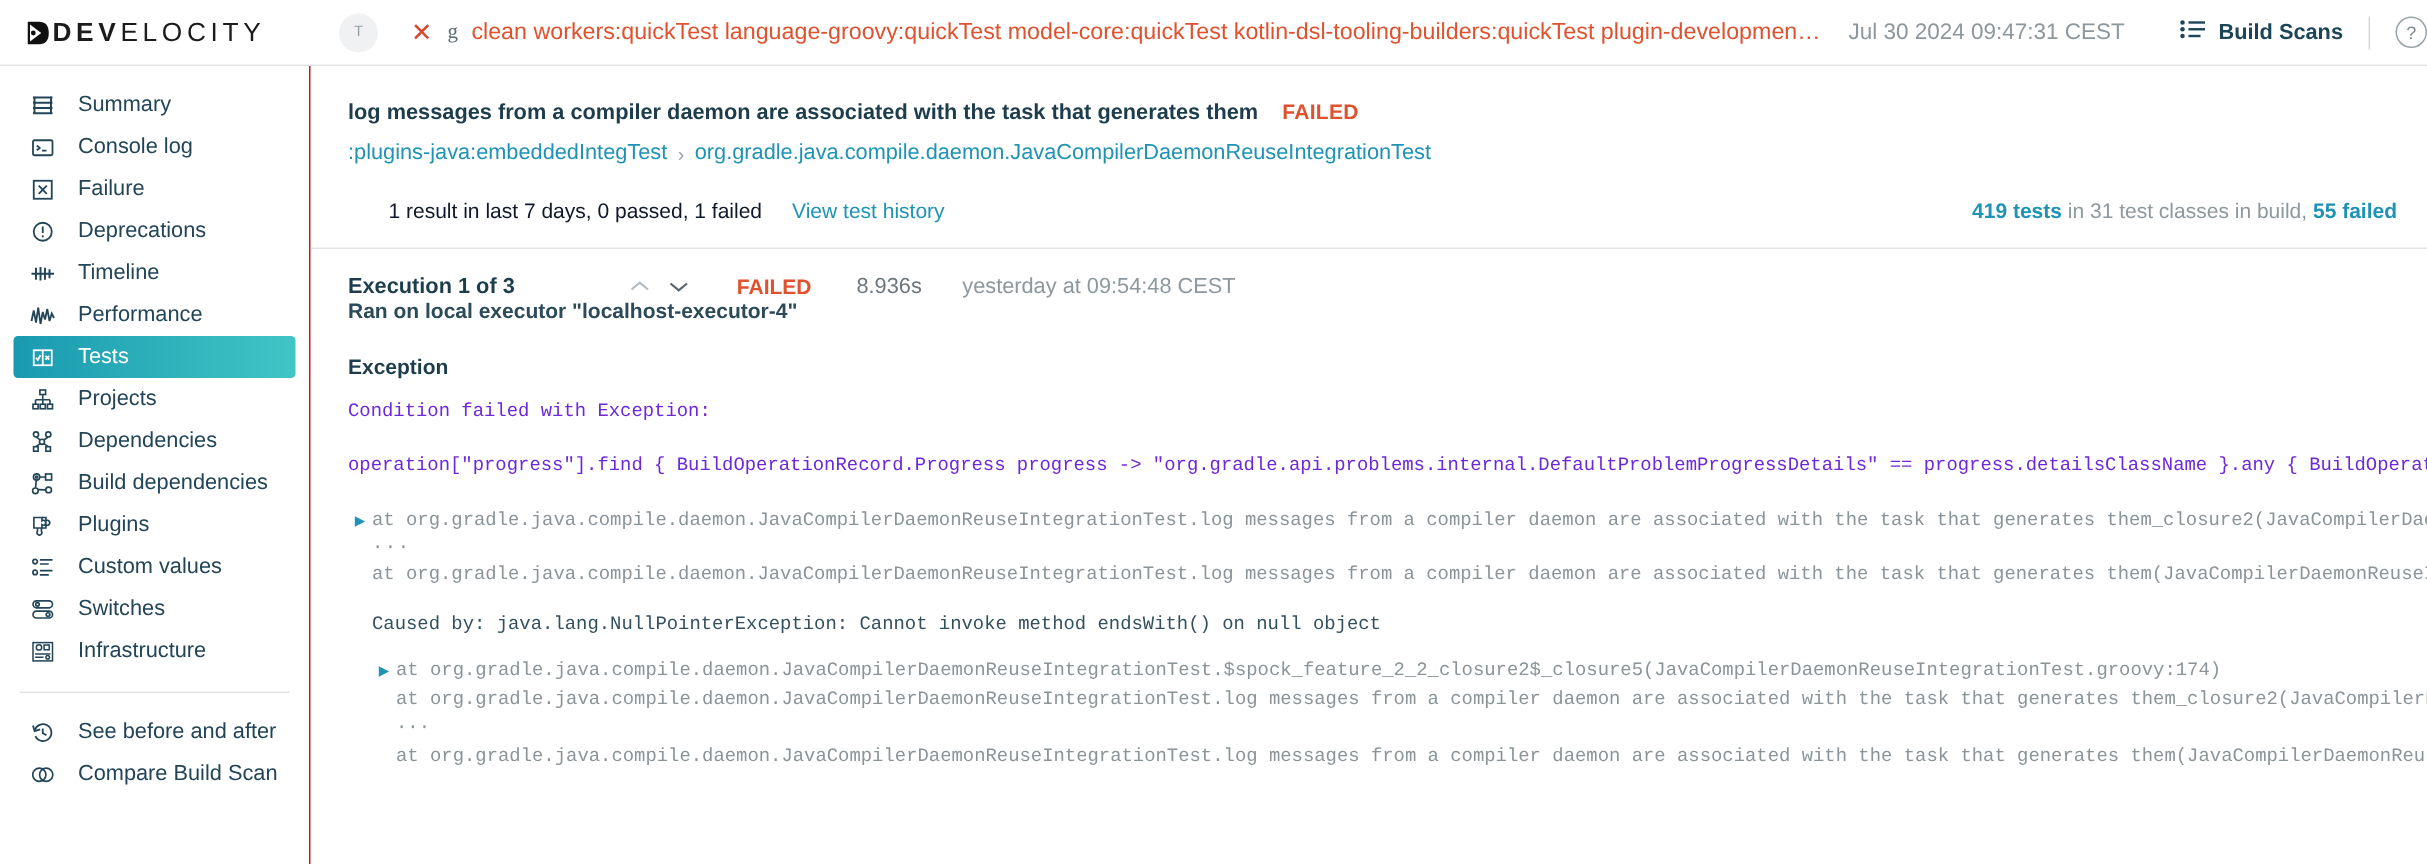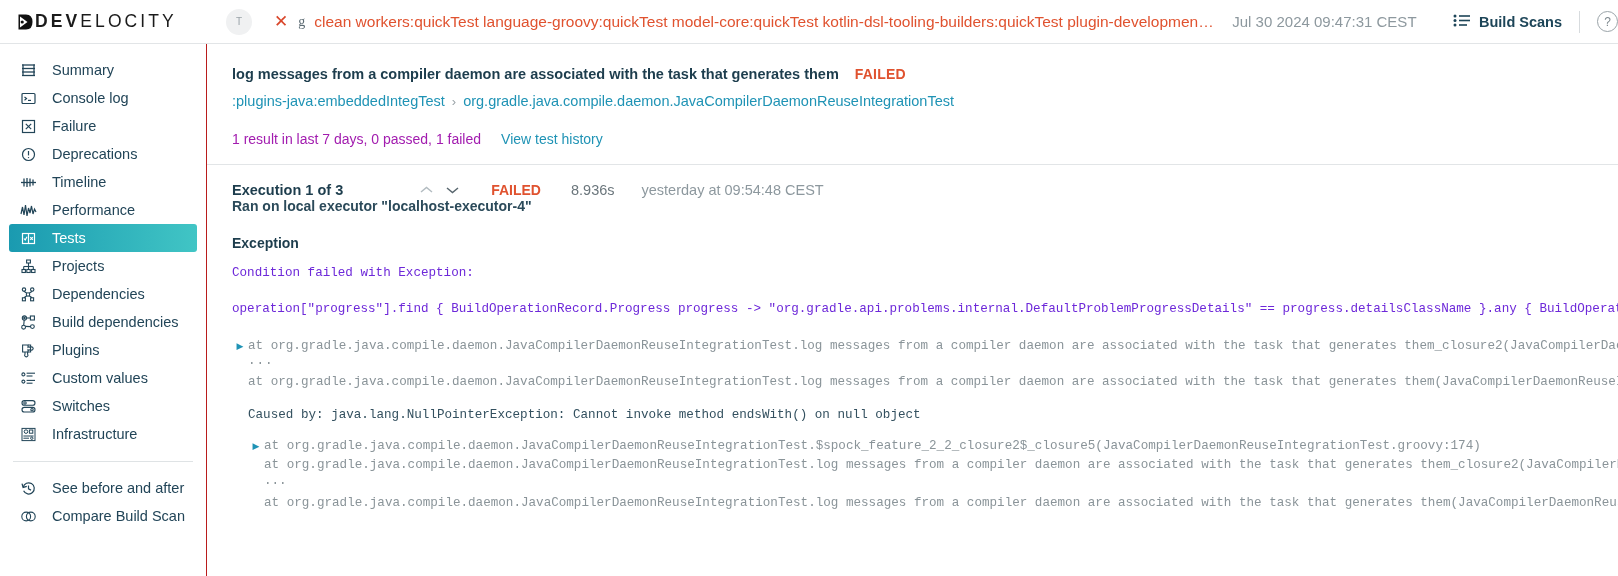--- a/index.html
+++ b/index.html
@@ -108,21 +108,21 @@
   .failed-tag { color: #e0522f; font-size: 14px; font-weight: 700; letter-spacing:.2px; }
   .breadcrumb { margin-top: 11px; font-size: 14.5px; display:flex; align-items:center; gap:7px;}
   .breadcrumb a { color: #1f93b5; text-decoration: none; cursor:pointer; }
   .breadcrumb .sep { color: #9aa3a8; font-size: 13px; }
 
   .meta-row {
     display:flex; align-items:center;
     margin-top: 22px; padding-left: 25px; padding-right: 20px;
     font-size: 14px;
   }
-  .meta-left { color: #a21caf; }
+  .meta-left { color: #0f172a; margin-left: 27px; }
   .meta-link { color: #1f93b5; margin-left: 20px; cursor:pointer; }
   .meta-right { margin-left:auto; color: #8d989e; font-size: 14px; white-space: nowrap;}
   .meta-right b { color:#1f93b5; font-weight:700; }
 
   .divider { height:1px; background:#e2e5e7; margin-top: 17px; }
 
   .exec-row {
     display:flex; align-items:center; gap:0;
     padding: 17px 0 0 25px; font-size: 14.5px;
   }
@@ -435,20 +435,21 @@
       <div class="breadcrumb">
         <a>:plugins-java:embeddedIntegTest</a>
         <span class="sep">›</span>
         <a>org.gradle.java.compile.daemon.JavaCompilerDaemonReuseIntegrationTest</a>
       </div>
     </div>
 
     <div class="meta-row">
       <span class="meta-left">1 result in last 7 days, 0 passed, 1 failed</span>
       <span class="meta-link">View test history</span>
+      <span class="meta-right"><b>419 tests</b><span> in 31 test classes in build, </span><b>55 failed</b></span>
     </div>
 
     <div class="divider"></div>
 
     <div class="exec-row">
       <span class="exec-label">Execution 1 of 3</span>
       <span class="chev up">
         <svg width="15" height="10" viewBox="0 0 15 10" fill="none" stroke="#b3bcc1" stroke-width="1.5">
           <polyline points="2,7 7.5,2.5 13,7"></polyline>
         </svg>

